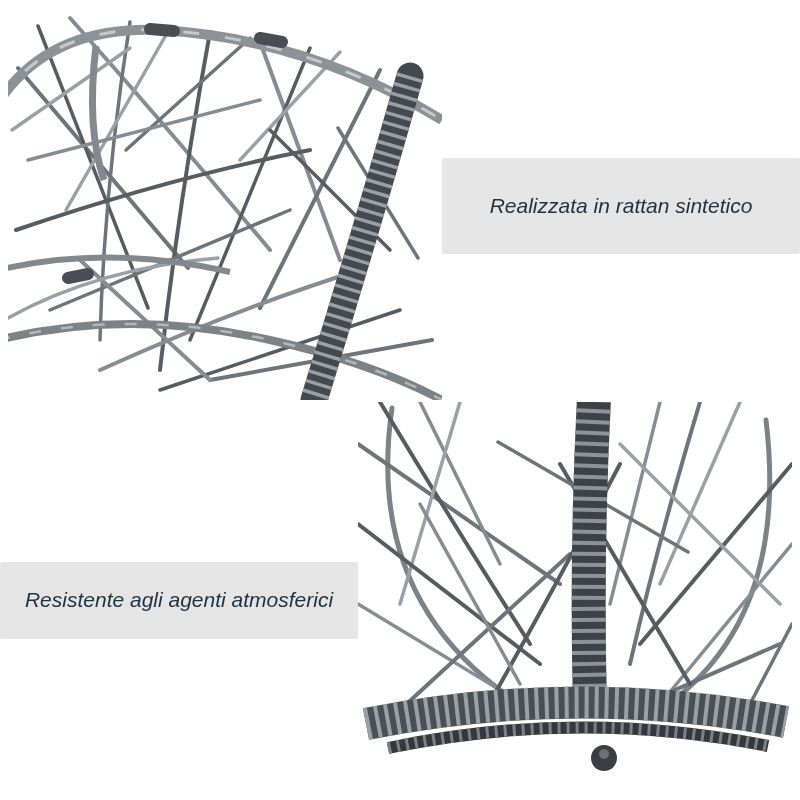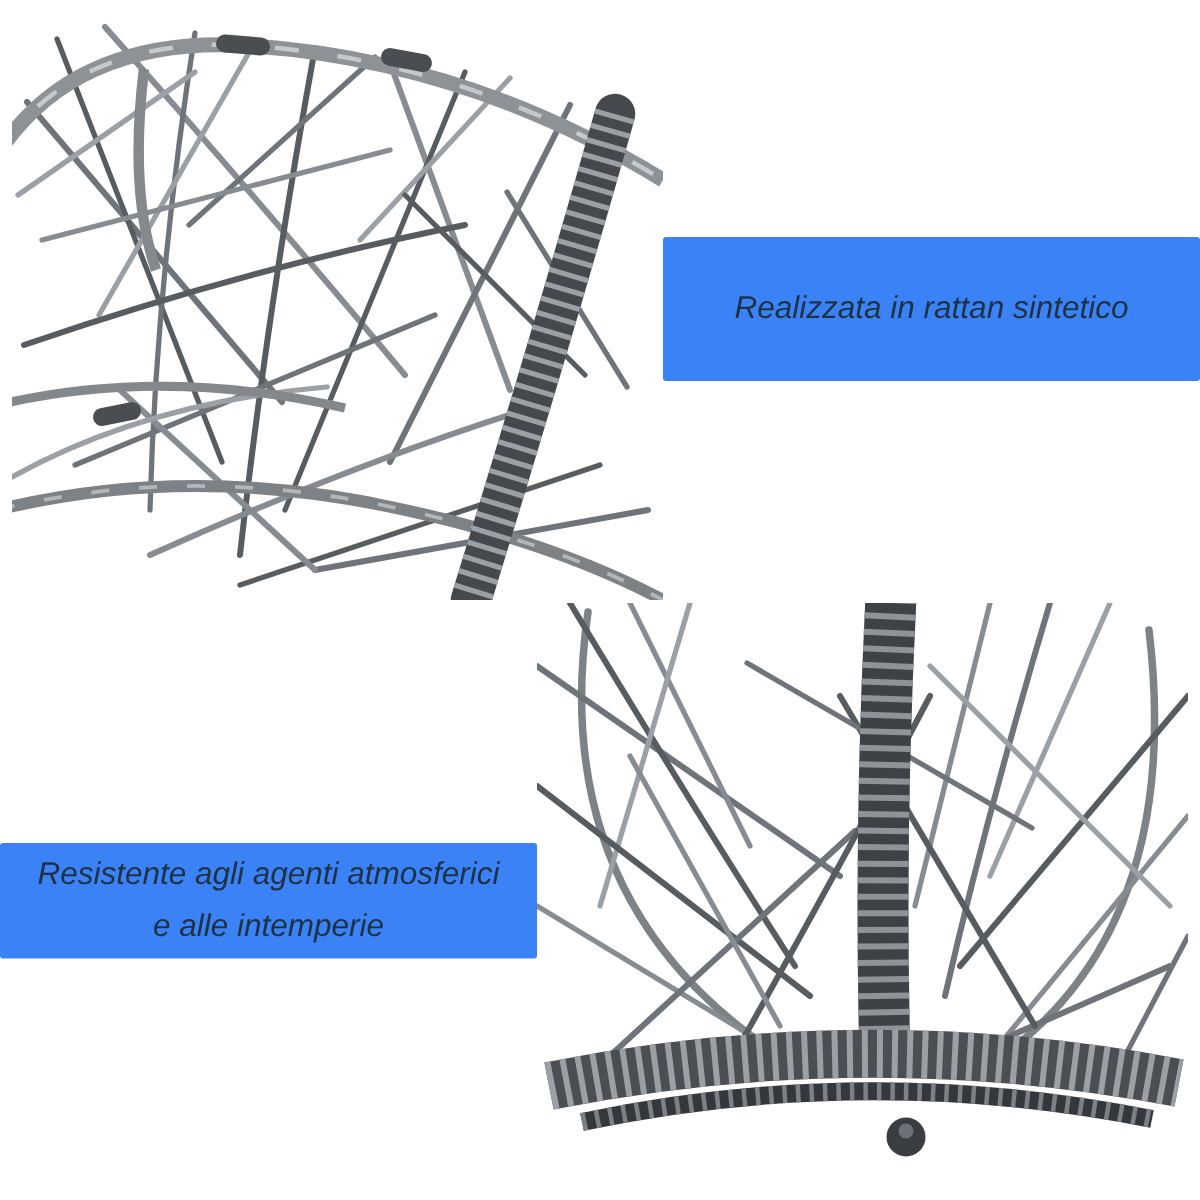--- a/index.html
+++ b/index.html
@@ -12,21 +12,21 @@
   }
   .photo{
     position:absolute;
     background:#ffffff;
   }
   .photo svg{display:block;width:100%;height:100%;}
   .photo-top{left:8px;top:8px;width:434px;height:392px;}
   .photo-bottom{left:358px;top:402px;width:434px;height:390px;}
   .caption{
     position:absolute;
-    background:#3b82f6;
+    background:#e5e5e5;
     display:flex;
     flex-direction:column;
     align-items:center;
     justify-content:center;
     gap:6px;
     border-radius:2px;
   }
   .caption-top{left:442px;top:158px;width:358px;height:96px;}
   .caption-bottom{left:0px;top:562px;width:358px;height:77px;}
   .caption span{
@@ -91,21 +91,20 @@
       <path d="M 402 68 Q 362 210 306 392" fill="none" stroke="#9aa0a6" stroke-width="27" stroke-dasharray="3.5 6.5"></path>
     </svg>
   </div>
 
   <div class="caption caption-top">
     <span>Realizzata in rattan sintetico</span>
   </div>
 
   <div class="caption caption-bottom">
     <span>Resistente agli agenti atmosferici</span>
-    <span>e alle intemperie</span>
   </div>
 
   <div class="photo photo-bottom">
     <svg viewBox="0 0 434 390" xmlns="http://www.w3.org/2000/svg">
 
       <g fill="none" stroke-linecap="round">
         <path d="M 34 6 Q 6 200 162 302" stroke="#7d8287" stroke-width="5"></path>
         <path d="M 408 18 Q 432 220 302 308" stroke="#7d8287" stroke-width="5"></path>
 
         <path d="M 0 42 L 202 182" stroke="#6e747a" stroke-width="4"></path>

